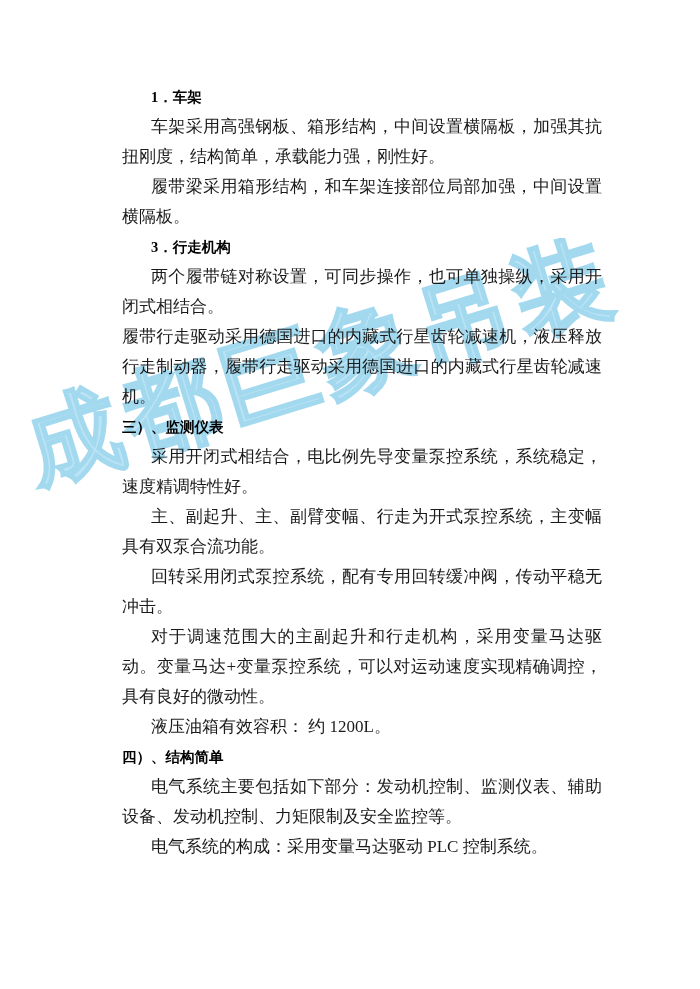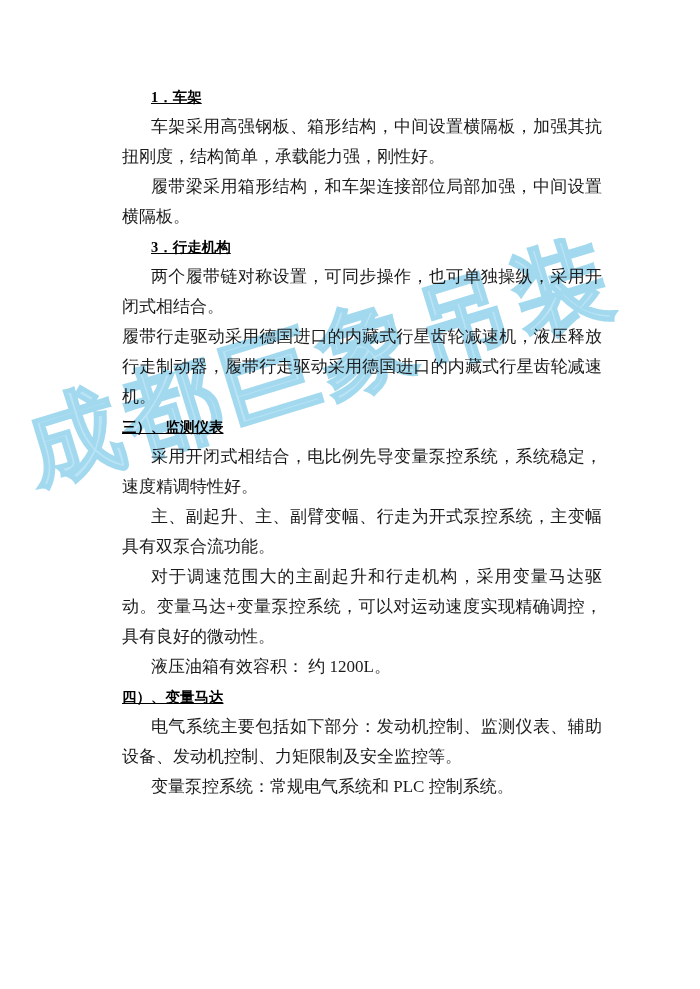--- a/index.html
+++ b/index.html
@@ -67,21 +67,20 @@
   }
   .indent {
     text-indent: 29px;
   }
   .heading {
     font-weight: bold;
     font-size: 14.5px;
     line-height: 30px;
     color: #000;
     margin: 0;
-    text-decoration: underline;
   }
   .heading-indent {
     text-indent: 29px;
   }
 </style>
 </head>
 <body>
 
 <div class="page">
 
@@ -97,23 +96,24 @@
 
       <p class="indent">履带梁采用箱形结构，和车架连接部位局部加强，中间设置横隔板。</p>
 
       <p class="heading heading-indent">3．行走机构</p>
       <p class="indent">两个履带链对称设置，可同步操作，也可单独操纵，采用开闭式相结合。</p>
       <p>履带行走驱动采用德国进口的内藏式行星齿轮减速机，液压释放行走制动器，履带行走驱动采用德国进口的内藏式行星齿轮减速机。</p>
 
       <p class="heading">三）、监测仪表</p>
       <p class="indent">采用开闭式相结合，电比例先导变量泵控系统，系统稳定，速度精调特性好。</p>
       <p class="indent">主、副起升、主、副臂变幅、行走为开式泵控系统，主变幅具有双泵合流功能。</p>
+      <p class="indent">回转采用闭式泵控系统，配有专用回转缓冲阀，传动平稳无冲击。</p>
       <p class="indent">对于调速范围大的主副起升和行走机构，采用变量马达驱动。变量马达+变量泵控系统，可以对运动速度实现精确调控，具有良好的微动性。</p>
       <p class="indent">液压油箱有效容积：  约 1200L。</p>
 
-      <p class="heading">四）、变量马达</p>
+      <p class="heading">四）、结构简单</p>
       <p class="indent">电气系统主要包括如下部分：发动机控制、监测仪表、辅助设备、发动机控制、力矩限制及安全监控等。</p>
-      <p class="indent">变量泵控系统：常规电气系统和 PLC 控制系统。</p>
+      <p class="indent">电气系统的构成：采用变量马达驱动 PLC 控制系统。</p>
 
     </div>
   </div>
 
 </div>
 
 </body></html>

